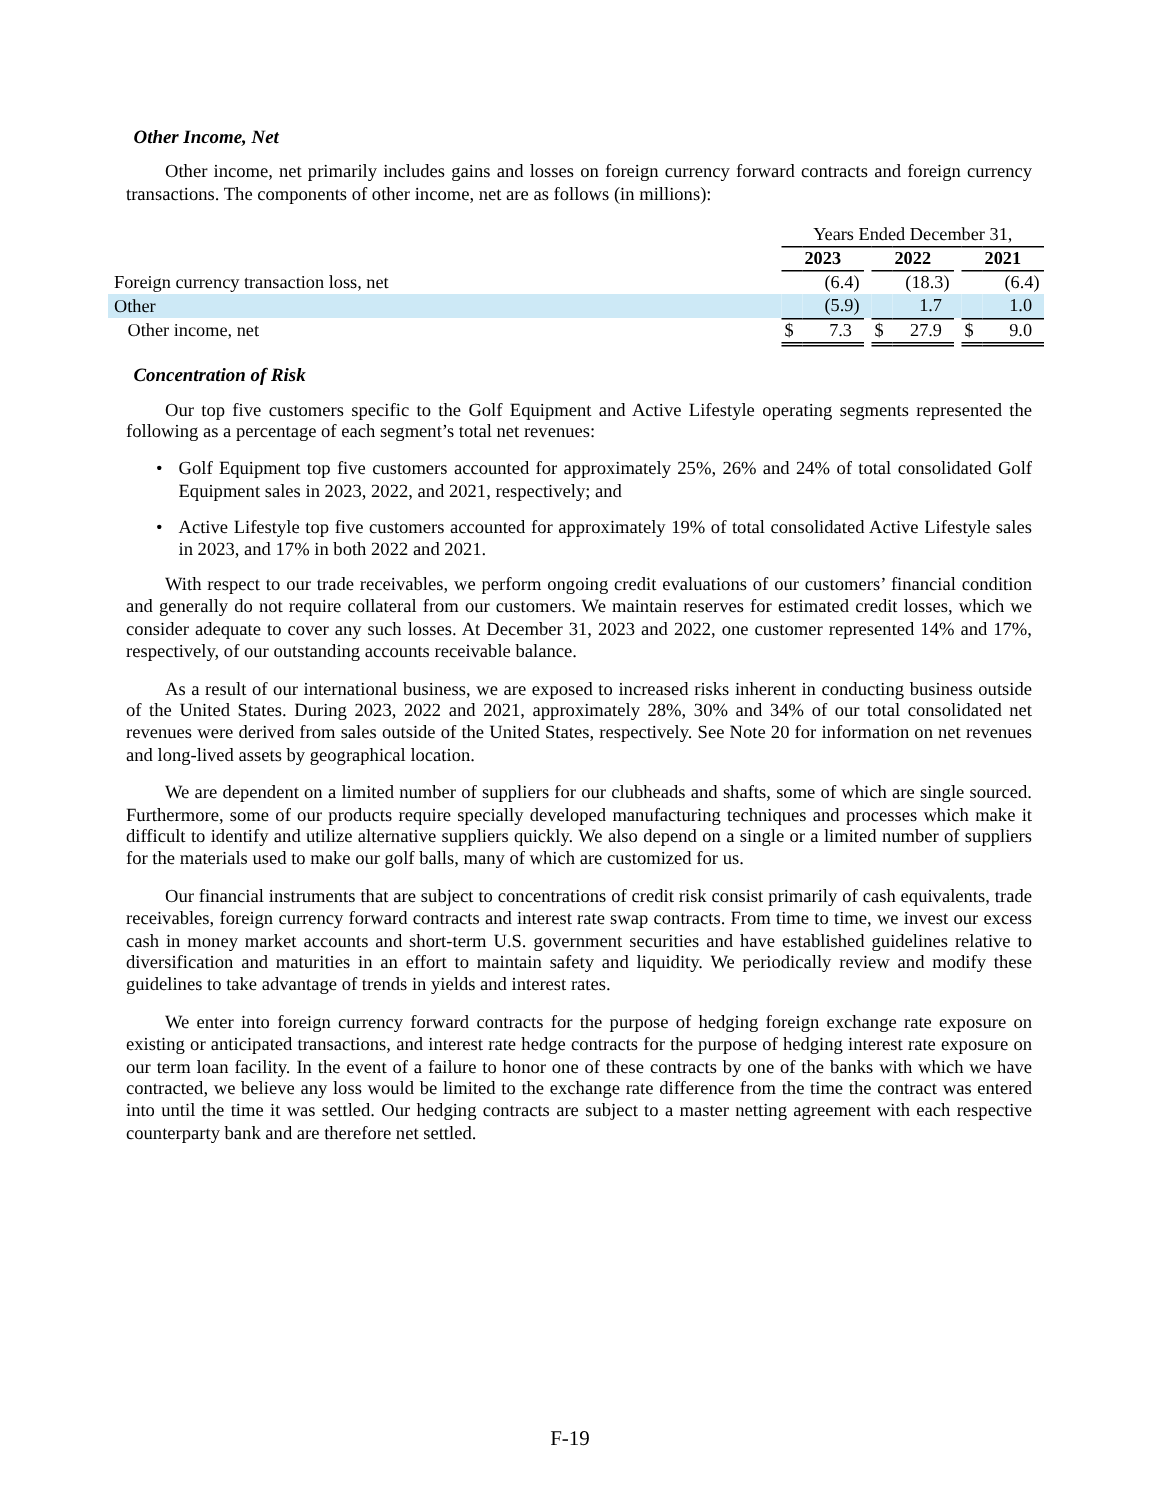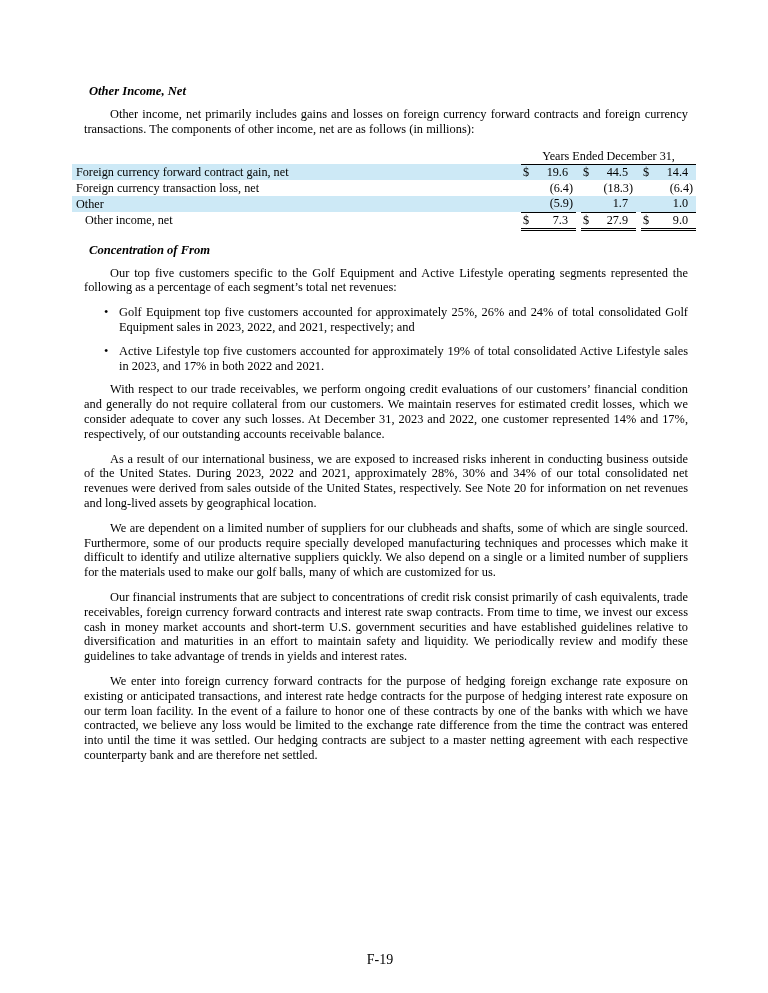--- a/index.html
+++ b/index.html
@@ -45,33 +45,30 @@
         <col style="width:41px">
         <col style="width:5px">
       <col style="width:14px">
         <col style="width:41px">
     </colgroup>
     <thead>
       <tr>
         <td class="lbl"></td>
         <td class="span-title" colspan="8">Years Ended December 31,</td>
       </tr>
+      <tr>
+        <td class="lbl"></td>
+        <td class="year" colspan="2">2023</td>
+        <td></td>
+        <td class="year" colspan="2">2022</td>
+        <td></td>
+        <td class="year" colspan="2">2021</td>
+      </tr>
     </thead>
     <tbody>
-      <tr class="hl">
-        <td class="lbl" style="background: rgb(205, 233, 246);">Foreign currency forward contract gain, net</td>
-        <td class="cur" style="background: rgb(205, 233, 246);">$</td>
-        <td class="val" style="background: rgb(205, 233, 246);">19.6</td>
-        <td style="background: rgb(205, 233, 246);"></td>
-        <td class="cur" style="background: rgb(205, 233, 246);">$</td>
-        <td class="val" style="background: rgb(205, 233, 246);">44.5</td>
-        <td style="background: rgb(205, 233, 246);"></td>
-        <td class="cur" style="background: rgb(205, 233, 246);">$</td>
-        <td class="val" style="background: rgb(205, 233, 246);">14.4</td>
-      </tr>
       <tr>
         <td class="lbl">Foreign currency transaction loss, net</td>
         <td class="cur"></td>
         <td class="val neg">(6.4)</td>
         <td></td>
         <td class="cur"></td>
         <td class="val neg">(18.3)</td>
         <td></td>
         <td class="cur"></td>
         <td class="val neg">(6.4)</td>
@@ -94,21 +91,21 @@
         <td></td>
         <td class="cur">$</td>
         <td class="val">27.9</td>
         <td></td>
         <td class="cur">$</td>
         <td class="val">9.0</td>
       </tr>
     </tbody>
   </table>
 
-  <h3 class="heading heading-2">Concentration of From</h3>
+  <h3 class="heading heading-2">Concentration of Risk</h3>
   <p class="para">Our top five customers specific to the Golf Equipment and Active Lifestyle operating segments represented the following as a percentage of each segment’s total net revenues:</p>
 
   <div class="bullet">
     <span class="bullet-marker">•</span>
     <div>Golf Equipment top five customers accounted for approximately 25%, 26% and 24% of total consolidated Golf Equipment sales in 2023, 2022, and 2021, respectively; and</div>
   </div>
   <div class="bullet">
     <span class="bullet-marker">•</span>
     <div>Active Lifestyle top five customers accounted for approximately 19% of total consolidated Active Lifestyle sales in 2023, and 17% in both 2022 and 2021.</div>
   </div>

